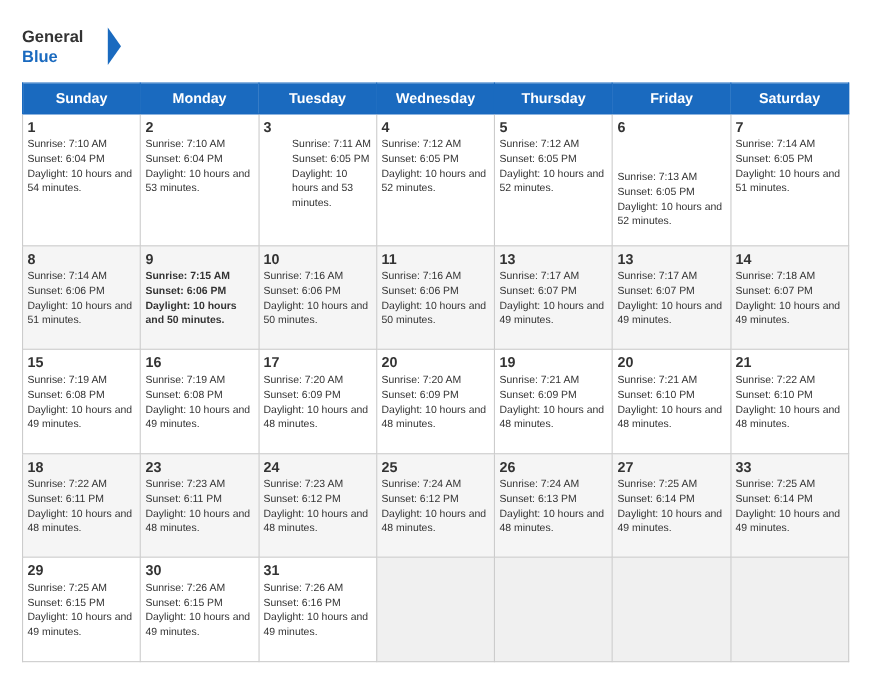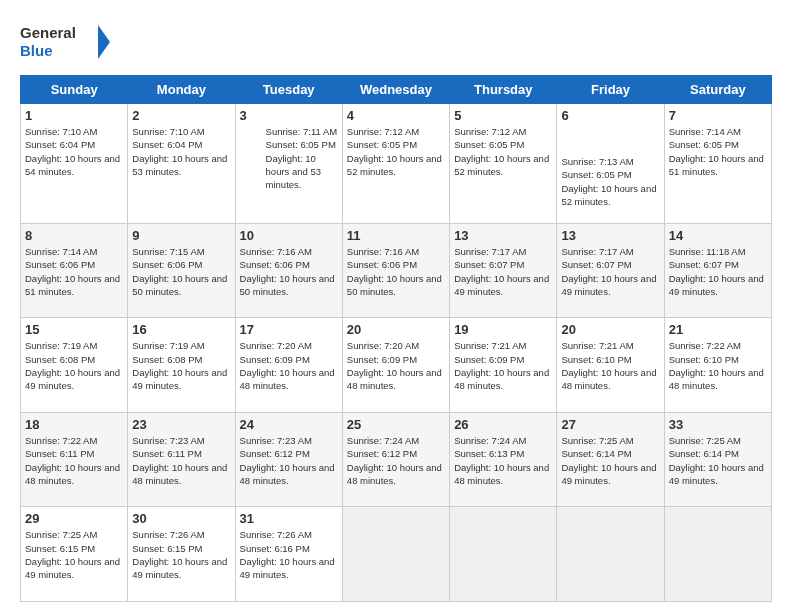--- a/index.html
+++ b/index.html
@@ -160,21 +160,21 @@
         </tr>
         <tr>
           <td>
             <span class="day-number">8</span>
             <div class="day-info" style="white-space: pre-line;">Sunrise: 7:14 AM
 Sunset: 6:06 PM
 Daylight: 10 hours and 51 minutes.</div>
           </td>
           <td>
             <span class="day-number">9</span>
-            <div class="day-info" style="white-space: pre-line;">Sunrise: 7:15 AM
+            <div class="day-info" style="white-space: pre-line; font-weight: bold;">Sunrise: 7:15 AM
 Sunset: 6:06 PM
 Daylight: 10 hours and 50 minutes.</div>
           </td>
           <td>
             <span class="day-number">10</span>
             <div class="day-info" style="white-space: pre-line;">Sunrise: 7:16 AM
 Sunset: 6:06 PM
 Daylight: 10 hours and 50 minutes.</div>
           </td>
           <td>
@@ -190,21 +190,21 @@
 Daylight: 10 hours and 49 minutes.</div>
           </td>
           <td>
             <span class="day-number">13</span>
             <div class="day-info" style="white-space: pre-line;">Sunrise: 7:17 AM
 Sunset: 6:07 PM
 Daylight: 10 hours and 49 minutes.</div>
           </td>
           <td>
             <span class="day-number">14</span>
-            <div class="day-info" style="white-space: pre-line;">Sunrise: 11:18 AM
+            <div class="day-info" style="white-space: pre-line;">Sunrise: 7:18 AM
 Sunset: 6:07 PM
 Daylight: 10 hours and 49 minutes.</div>
           </td>
         </tr>
         <tr>
           <td>
             <span class="day-number">15</span>
             <div class="day-info" style="white-space: pre-line;">Sunrise: 7:19 AM
 Sunset: 6:08 PM
 Daylight: 10 hours and 49 minutes.</div>

